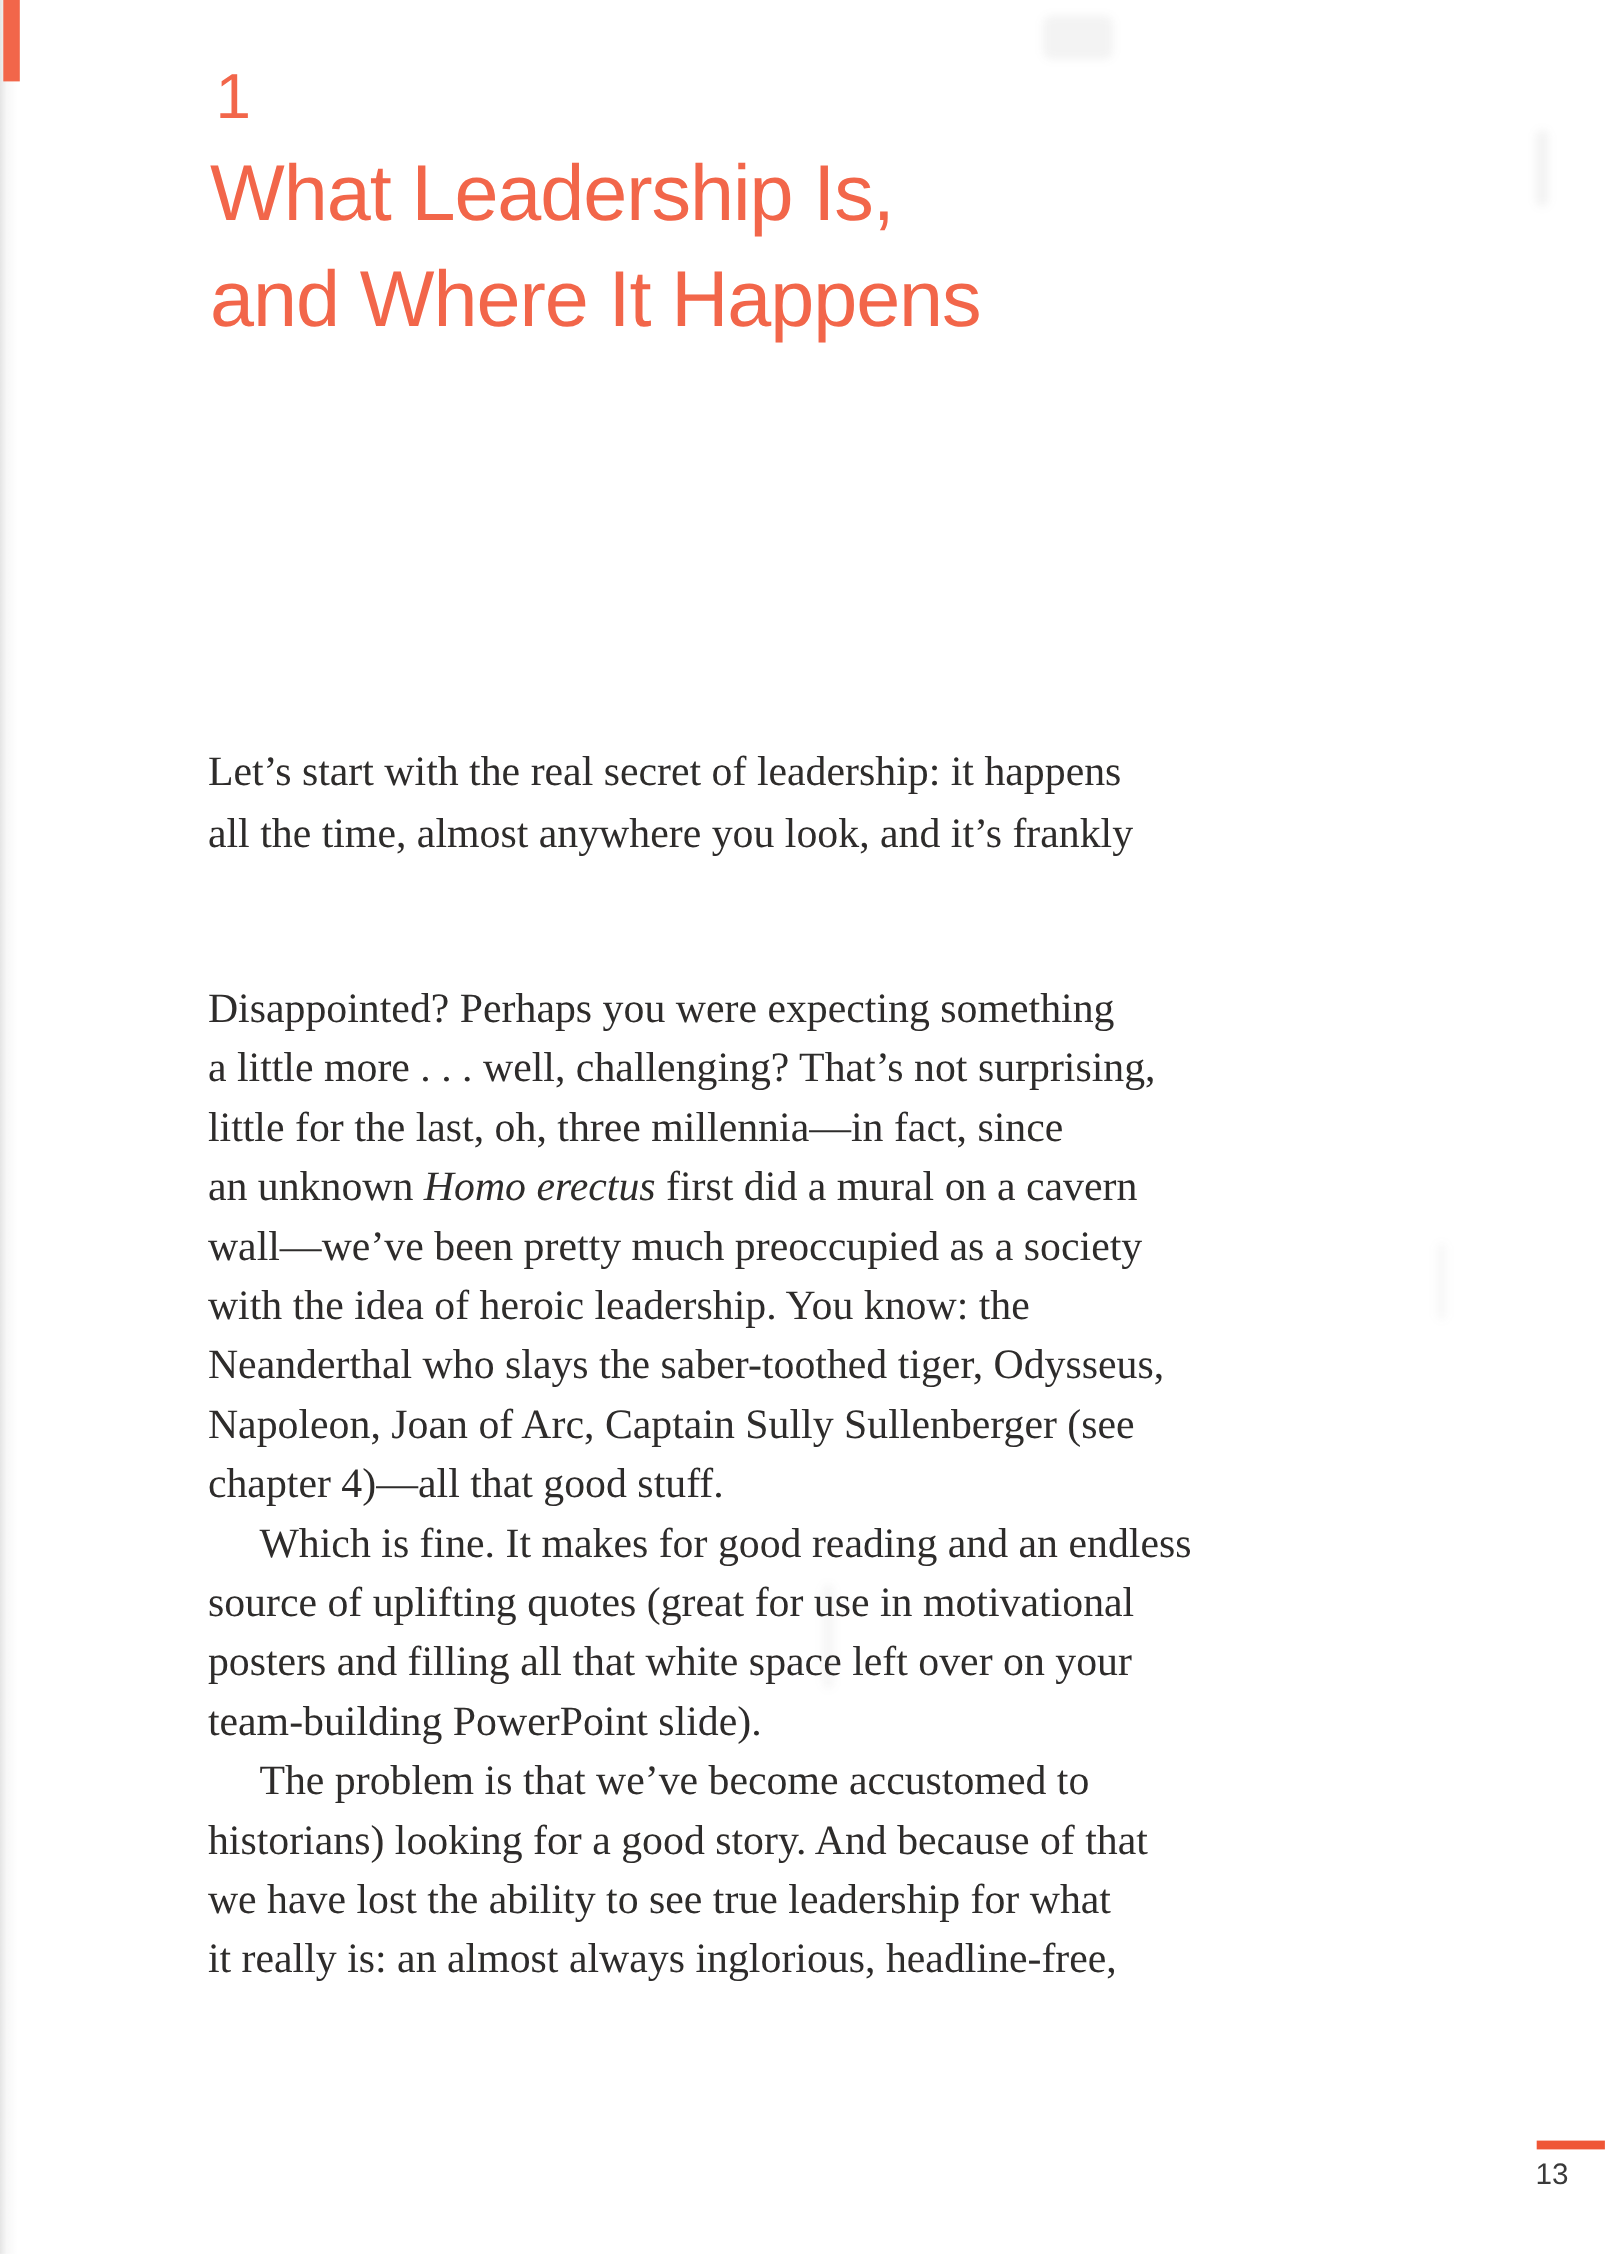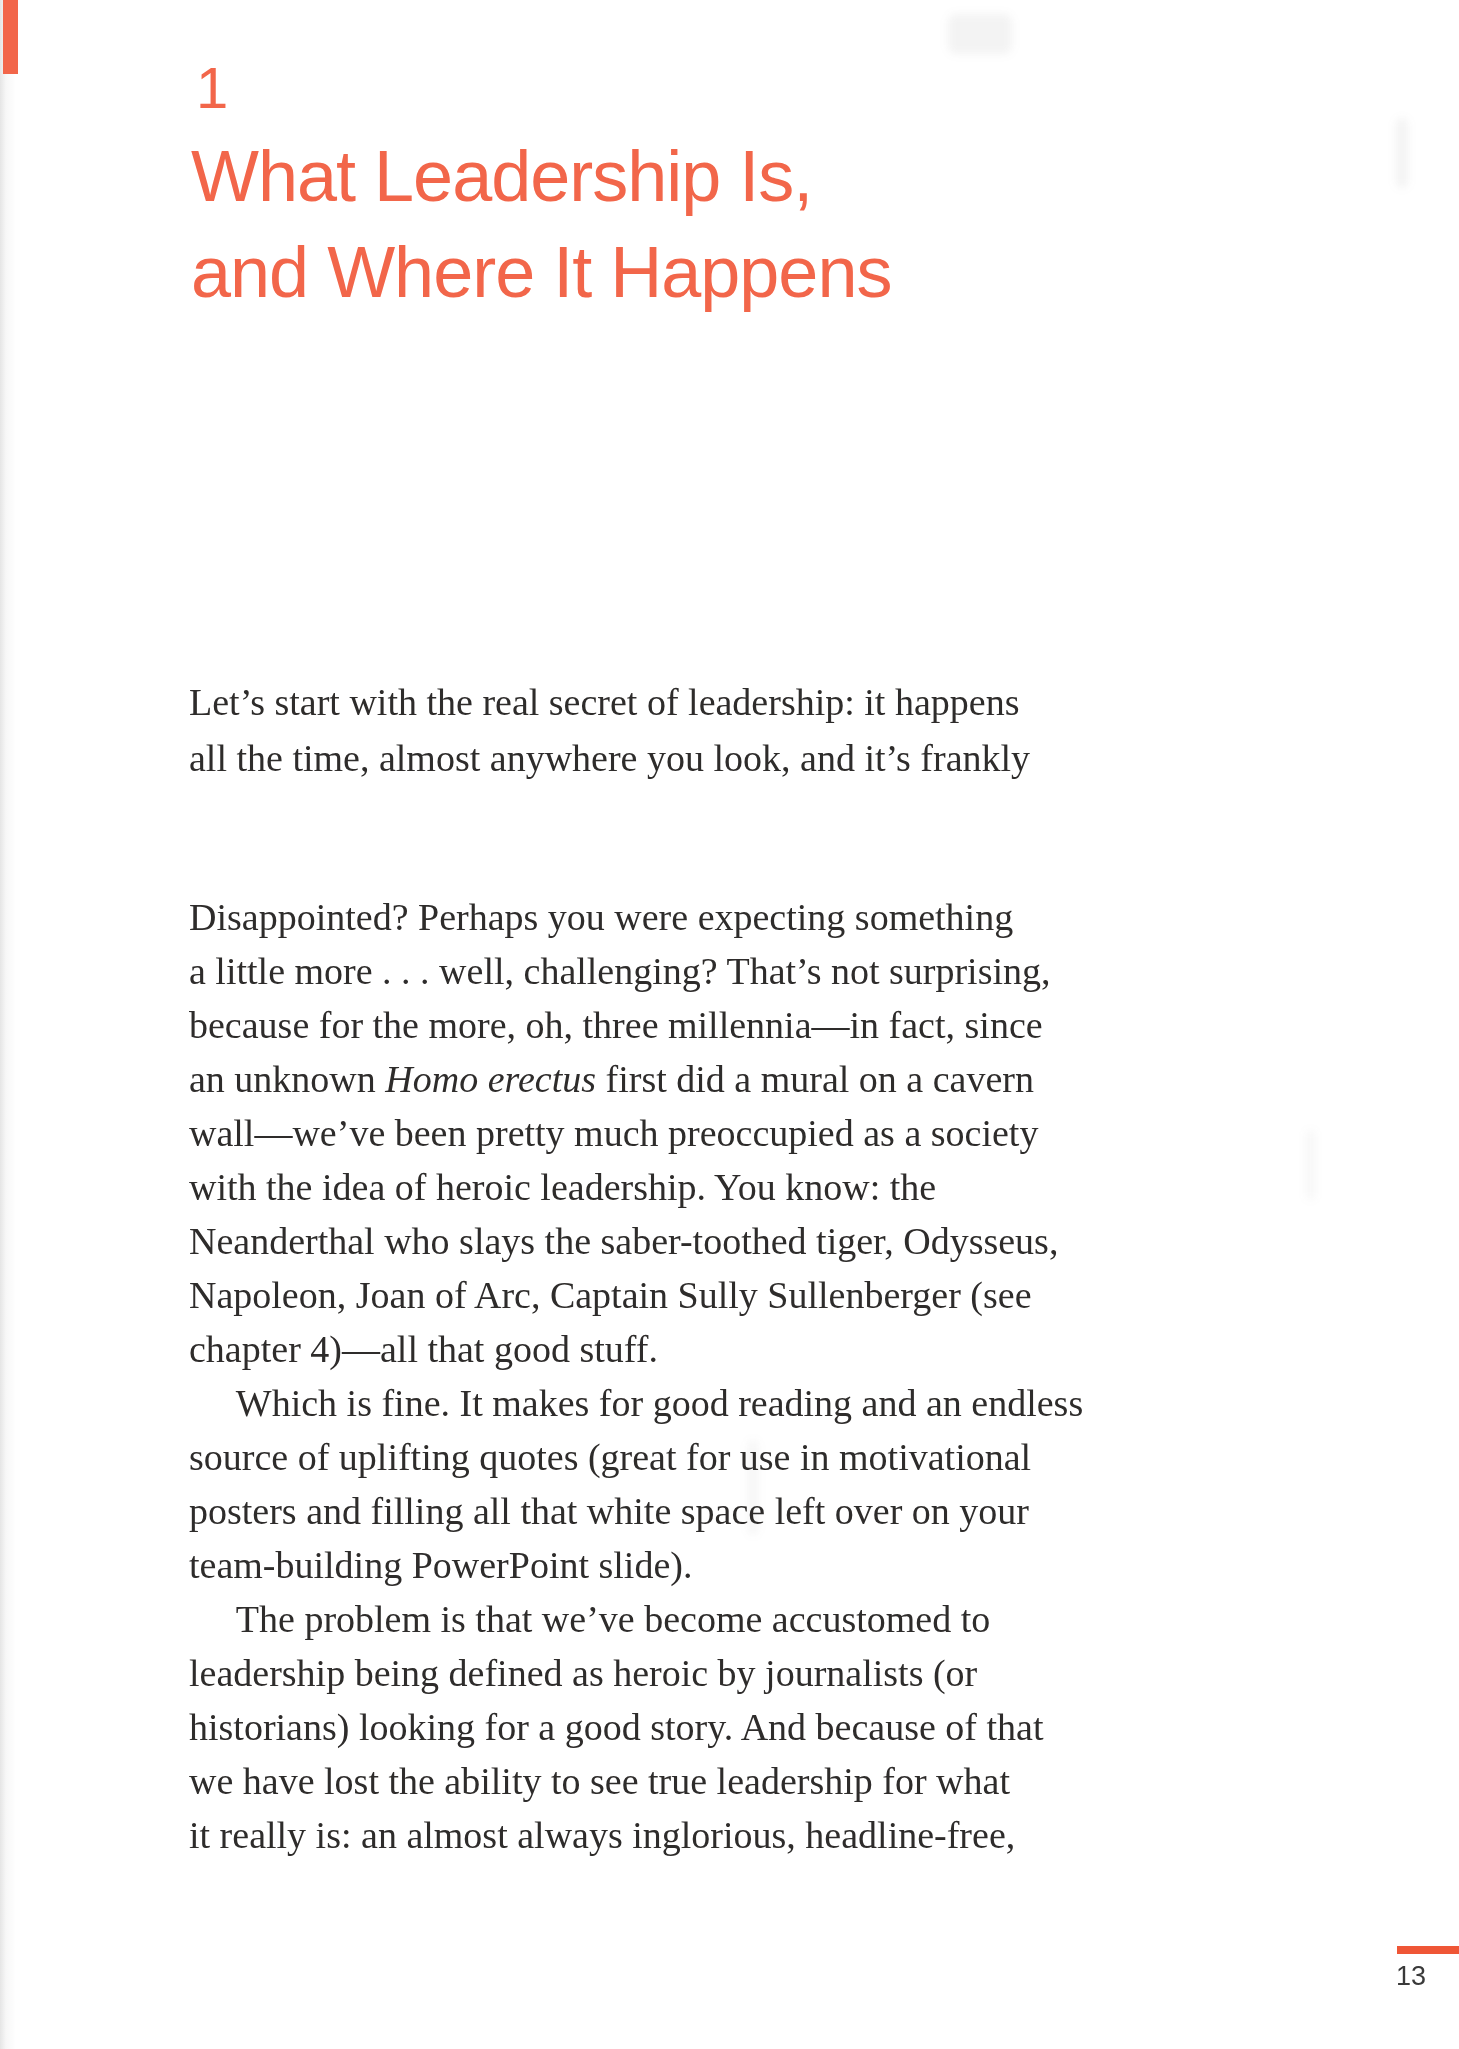--- a/index.html
+++ b/index.html
@@ -87,33 +87,32 @@
   </h1>
 
   <section class="lead">
       <div class="line"><span>Let’s start with the real secret of leadership: it happens</span></div>
       <div class="line"><span>all the time, almost anywhere you look, and it’s frankly</span></div>
     </section>
 
   <section class="body-text">
       <div class="line"><span>Disappointed? Perhaps you were expecting something</span></div>
       <div class="line"><span>a little more . . . well, challenging? That’s not surprising,</span></div>
-      <div class="line"><span>because for the more, oh, three millennia—in fact, since</span></div>
+      <div class="line"><span>little for the last, oh, three millennia—in fact, since</span></div>
       <div class="line"><span>an unknown </span><span class="it">Homo erectus</span><span> first did a mural on a cavern</span></div>
       <div class="line"><span>wall—we’ve been pretty much preoccupied as a society</span></div>
       <div class="line"><span>with the idea of heroic leadership. You know: the</span></div>
       <div class="line"><span>Neanderthal who slays the saber-toothed tiger, Odysseus,</span></div>
       <div class="line"><span>Napoleon, Joan of Arc, Captain Sully Sullenberger (see</span></div>
       <div class="line"><span>chapter 4)—all that good stuff.</span></div>
       <div class="line"><span>     Which is fine. It makes for good reading and an endless</span></div>
       <div class="line"><span>source of uplifting quotes (great for use in motivational</span></div>
       <div class="line"><span>posters and filling all that white space left over on your</span></div>
       <div class="line"><span>team-building PowerPoint slide).</span></div>
       <div class="line"><span>     The problem is that we’ve become accustomed to</span></div>
-      <div class="line"><span>leadership being defined as heroic by journalists (or</span></div>
       <div class="line"><span>historians) looking for a good story. And because of that</span></div>
       <div class="line"><span>we have lost the ability to see true leadership for what</span></div>
       <div class="line"><span>it really is: an almost always inglorious, headline-free,</span></div>
     </section>
 
   <div class="footer-bar"></div>
 
   <div class="page-number">13</div>
 
 </div>

